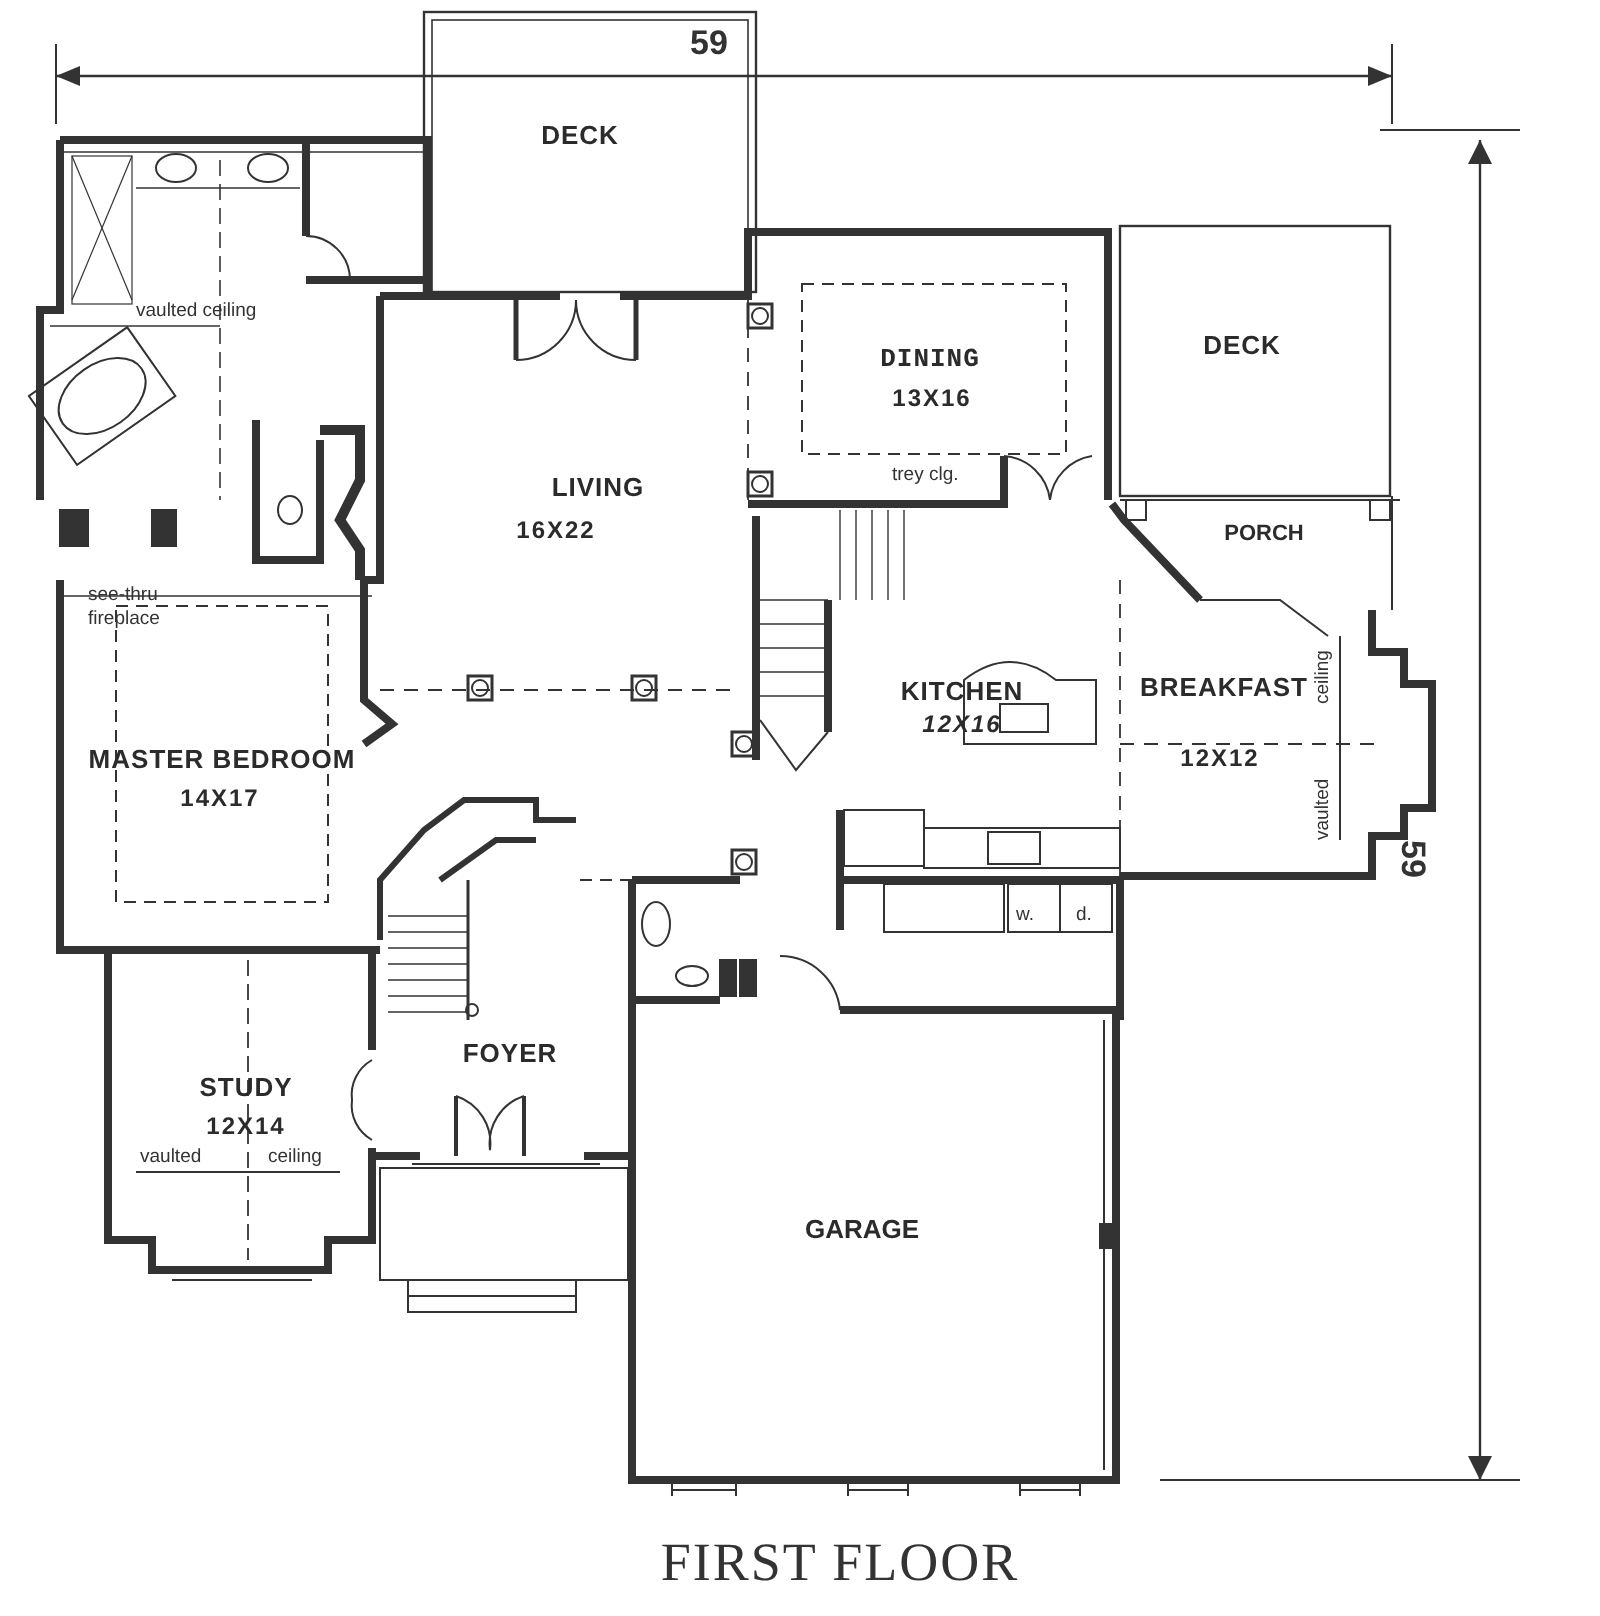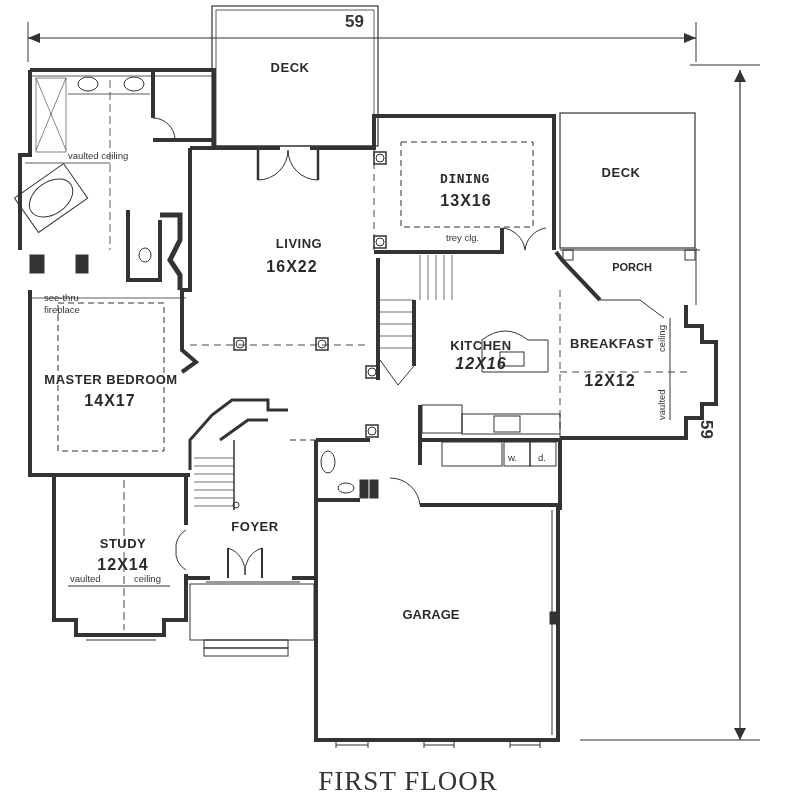--- a/index.html
+++ b/index.html
@@ -1,22 +1,22 @@
 <!DOCTYPE html>
 <html><head>
 <meta charset="utf-8">
 <style>
   html,body{margin:0;padding:0;background:#fff;}
   body{width:800px;height:808px;position:relative;overflow:hidden;font-family:"Liberation Sans",sans-serif;color:#2a2a2a;}
   svg{position:absolute;left:0;top:0;}
   .lbl{position:absolute;font-family:"Liberation Sans",sans-serif;font-weight:bold;color:#2b2b2b;text-align:center;white-space:nowrap;transform:translateX(-50%);}
   .room{font-size:13px;letter-spacing:0.5px;}
-  .dim{font-size:16px;letter-spacing:1px;font-weight:bold;}
+  .dim{font-size:12px;letter-spacing:1px;font-weight:bold;}
   .note{position:absolute;font-size:9.5px;font-weight:normal;color:#333;white-space:nowrap;}
-  .title{position:absolute;left:408px;top:766px;transform:translateX(-50%);font-family:"Liberation Serif",serif;font-size:27px;color:#333;letter-spacing:1px;white-space:nowrap;}
+  .title{position:absolute;left:420px;top:766px;transform:translateX(-50%);font-family:"Liberation Serif",serif;font-size:27px;color:#333;letter-spacing:1px;white-space:nowrap;}
   .dimnum{position:absolute;font-size:17px;font-weight:bold;color:#333;}
 </style>
 </head>
 <body>
 
 <svg width="800" height="808" viewBox="0 0 800 808">
   <g stroke="#333" fill="none">
 
     <line x1="28" y1="38" x2="696" y2="38" stroke-width="1.2"></line>
     <polygon points="28,38 40,33 40,43" fill="#333" stroke="none"></polygon>
@@ -193,21 +193,21 @@
 <div class="lbl room" style="left:290px;top:60px;">DECK</div>
 
 <div class="lbl room" style="left:465px;top:172px;font-family:Liberation Mono, monospace;">DINING</div>
 <div class="lbl dim" style="left:466px;top:192px;">13X16</div>
 <div class="note" style="left:446px;top:232px;">trey clg.</div>
 
 <div class="lbl room" style="left:621px;top:165px;">DECK</div>
 <div class="lbl" style="left:632px;top:261px;font-size:11px;">PORCH</div>
 
 <div class="lbl room" style="left:280px;top:236px;padding-left:38px;">LIVING</div>
-<div class="lbl dim" style="left:292px;top:258px;text-align:center;">16X22</div>
+<div class="lbl dim" style="left:278px;top:258px;text-align:center;">16X22</div>
 
 <div class="lbl room" style="left:481px;top:338px;">KITCHEN</div>
 <div class="lbl dim" style="left:481px;top:355px;font-style:italic;">12X16</div>
 
 <div class="lbl room" style="left:612px;top:336px;">BREAKFAST</div>
 <div class="lbl dim" style="left:610px;top:372px;">12X12</div>
 <div class="note" style="left:656px;top:352px;transform:rotate(-90deg);transform-origin:left top;">ceiling</div>
 <div class="note" style="left:656px;top:420px;transform:rotate(-90deg);transform-origin:left top;">vaulted</div>
 
 <div class="note" style="left:68px;top:150px;">vaulted ceiling</div>

